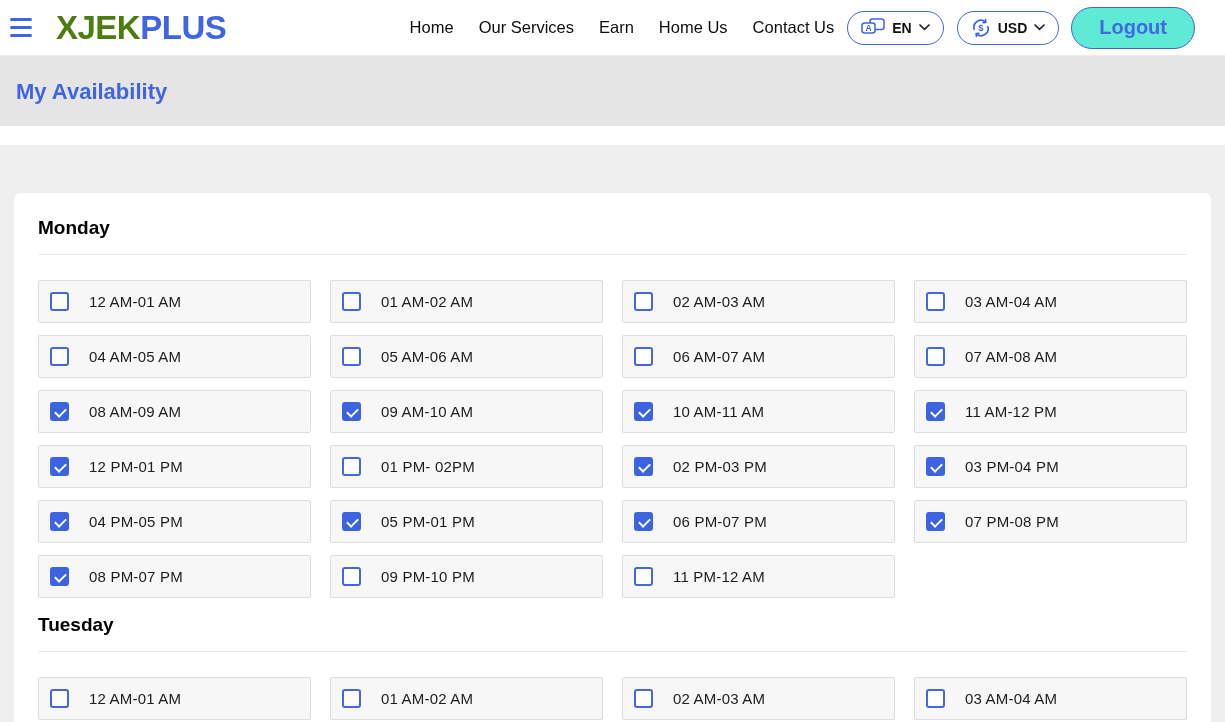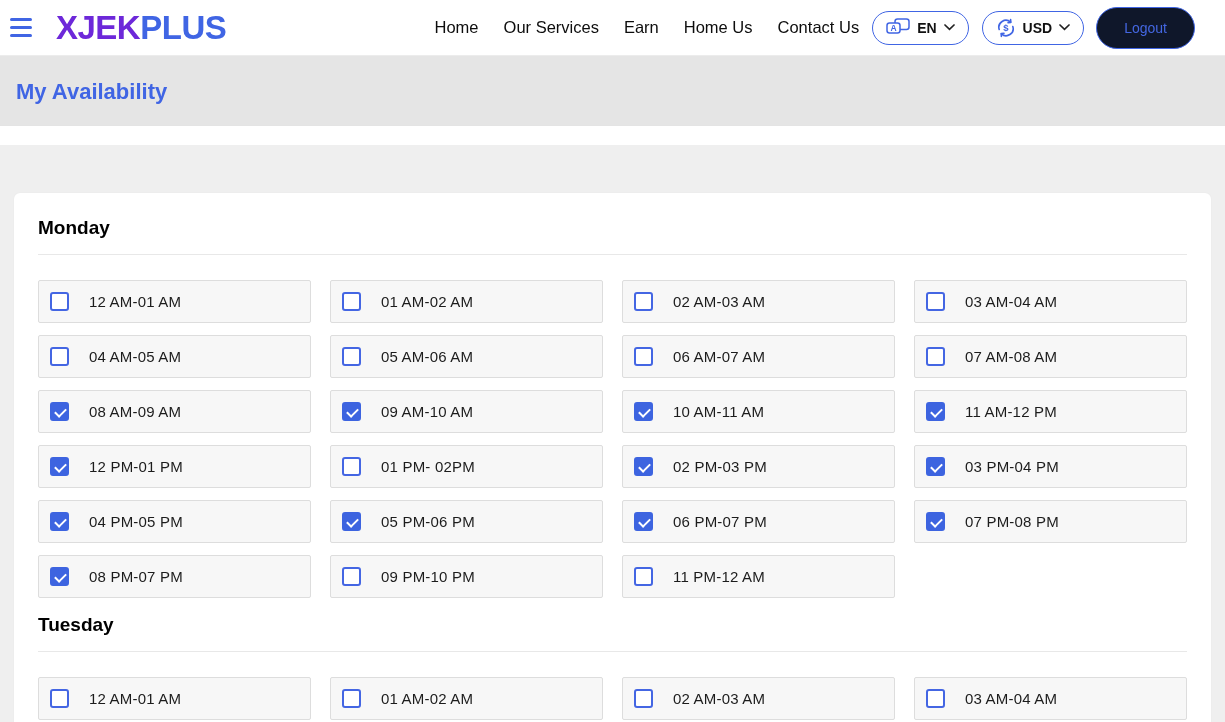--- a/index.html
+++ b/index.html
@@ -10,32 +10,32 @@
   }
 
   
   .header {
     height: 56px; background: #ffffff; border-bottom: 1px solid #ececec;
     display: flex; align-items: center; padding: 0 30px 0 10px;
   }
   .hamburger { width: 22px; display: flex; flex-direction: column; gap: 5px; cursor: pointer; }
   .hamburger span { display: block; height: 3px; border-radius: 2px; background: #4065E4; }
   .logo { margin-left: 24px; font-size: 33px; font-weight: 800; letter-spacing: -0.5px; line-height: 1; white-space: nowrap; }
-  .logo .p1 { color: #6d28d9; }
+  .logo .p1 { color: #4d7c0f; }
   .logo .p2 { color: #4065E4; }
   .nav { margin-left: auto; display: flex; align-items: center; gap: 25px; }
   .nav-item { font-size: 16.5px; color: #0d0d0d; font-weight: 500; cursor: pointer; white-space: nowrap; }
   .pill {
     margin-left: 13px; height: 34px; border: 1px solid #4065E4; border-radius: 17px;
     display: flex; align-items: center; gap: 7px; padding: 0 13px; background: #fff; cursor: pointer;
   }
   .pill-label { font-size: 14px; font-weight: 700; color: #111; }
   .logout-btn {
     margin-left: 12px; height: 42px; padding: 0 27px; border: 1.5px solid #4065E4;
-    border-radius: 21px; background: #0f172a; color: #4467E2; font-size: 14px; font-weight: 400;
+    border-radius: 21px; background: #5eead4; color: #4467E2; font-size: 20px; font-weight: 700;
     font-family: "Liberation Sans", sans-serif; cursor: pointer;
   }
 
   
   .title-section { background: #e5e5e5; padding: 23px 16px 20px; border-bottom: 1px solid #e4e4e4; }
   .page-title { font-size: 22px; font-weight: 700; color: #4065E4; }
   .white-strip { height: 19px; background: #fff; }
 
   
   .main { background: #efefef; height: 647px; padding: 48px 14px 0; }
@@ -214,21 +214,21 @@
     <span class="slot-label">03 PM-04 PM</span>
   </div>
 
   <div class="slot-card">
     <span class="slot-checkbox checked"></span>
     <span class="slot-label">04 PM-05 PM</span>
   </div>
 
   <div class="slot-card">
     <span class="slot-checkbox checked"></span>
-    <span class="slot-label">05 PM-06 PM</span>
+    <span class="slot-label">05 PM-01 PM</span>
   </div>
 
   <div class="slot-card">
     <span class="slot-checkbox checked"></span>
     <span class="slot-label">06 PM-07 PM</span>
   </div>
 
   <div class="slot-card">
     <span class="slot-checkbox checked"></span>
     <span class="slot-label">07 PM-08 PM</span>

